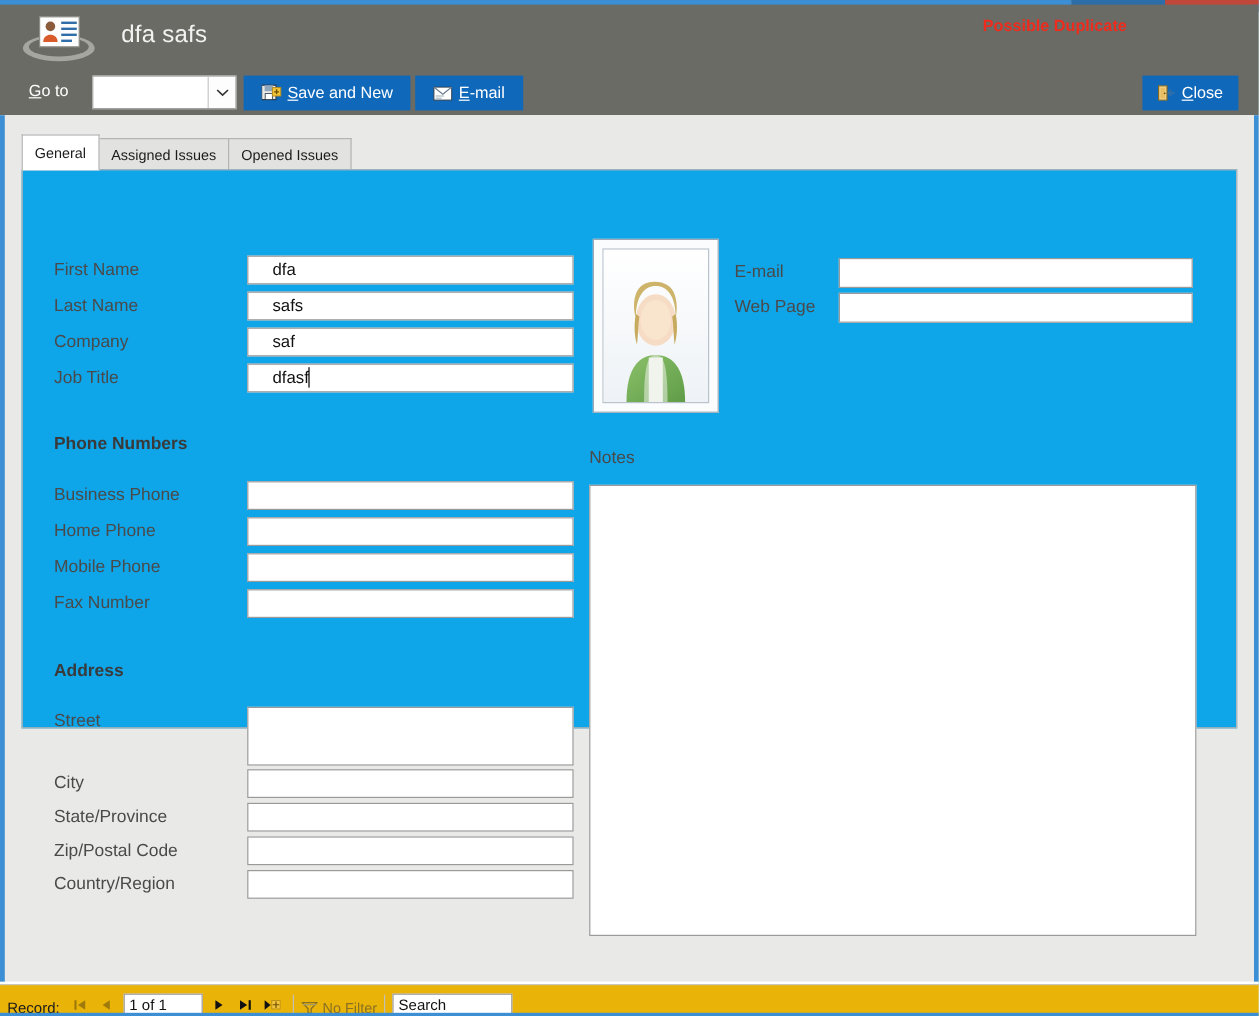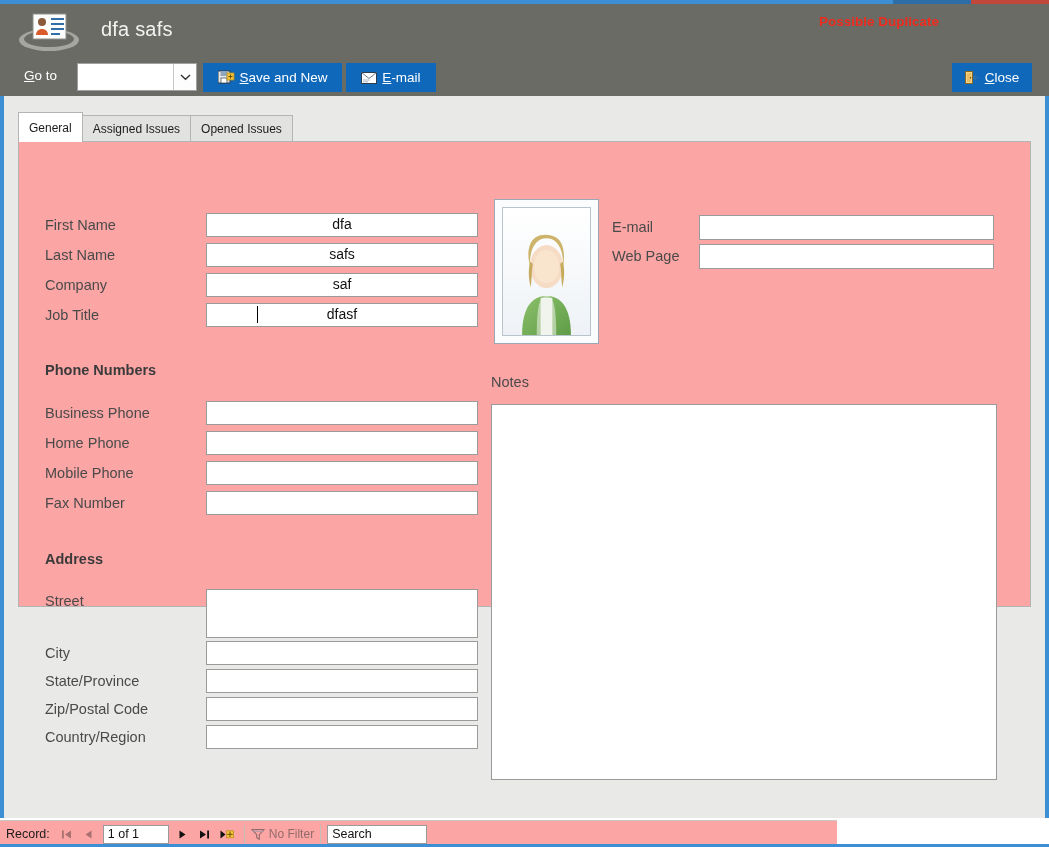--- a/index.html
+++ b/index.html
@@ -77,52 +77,52 @@
     height:27px;box-sizing:border-box;
     border:1px solid #b4b4b4;border-bottom:none;
     background:#e2e2e0;color:#1b1b1b;font-size:12px;
     display:flex;align-items:center;padding:0 10px;
     margin-right:-1px;cursor:pointer;
   }
   .tab.active{background:#ffffff;height:30px;border-color:#b4b4b4;position:relative;z-index:3;}
 
   .tab-panel{
     position:absolute;left:14px;top:45px;width:1013px;height:466px;
-    background:#fca5a5;border:1px solid #b4b4b4;box-sizing:border-box;text-align:center;
+    background:#0ea5e9;border:1px solid #b4b4b4;box-sizing:border-box;
   }
 
   
   .lbl{position:absolute;font-size:14.5px;color:#4a4a4a;white-space:nowrap;}
   .sect{position:absolute;font-size:14.5px;font-weight:bold;color:#3a3a3a;}
   .fld{
     position:absolute;box-sizing:border-box;
     background:#ffffff;border:1px solid #9a9a9a;
     font-family:"Liberation Sans",sans-serif;font-size:14px;color:#111;
-    padding:2px 4px;outline:none;
+    padding:2px 20px;outline:none;
   }
   .caret{
     position:absolute;width:1px;background:#000;
   }
 
   .photo-frame{
     position:absolute;left:489px;top:168px;width:105px;height:145px;
     background:#fbfcfe;border:1px solid #9aa7b4;box-sizing:border-box;
     padding:7px;
   }
   .photo-inner{
     width:100%;height:100%;box-sizing:border-box;
     border:1px solid #b9c3cc;background:#ffffff;overflow:hidden;
   }
   .photo-inner svg{display:block;width:100%;height:100%;}
 
   
   .statusbar{
-    position:absolute;left:0;top:820px;width:837px;height:27px;
-    background:#fca5a5;border-top:1px solid #c9c6c0;box-sizing:border-box;
-    display:flex;align-items:center;
+    position:absolute;left:0;top:820px;width:1049px;height:27px;
+    background:#eab308;border-top:1px solid #c9c6c0;box-sizing:border-box;
+    display:flex;align-items:flex-end;
   }
   .statusbar .under{position:absolute;left:0;bottom:0;width:1049px;height:3px;background:#3c8fd4;}
   .sb-label{font-size:12.5px;color:#1b1b1b;margin-left:6px;margin-right:6px;}
   .navbtn{
     width:22px;height:20px;display:flex;align-items:center;justify-content:center;
     background:transparent;border:none;cursor:pointer;
   }
   .navbtn.disabled{opacity:.35;cursor:default;}
   .recbox{
     width:66px;height:19px;box-sizing:border-box;

